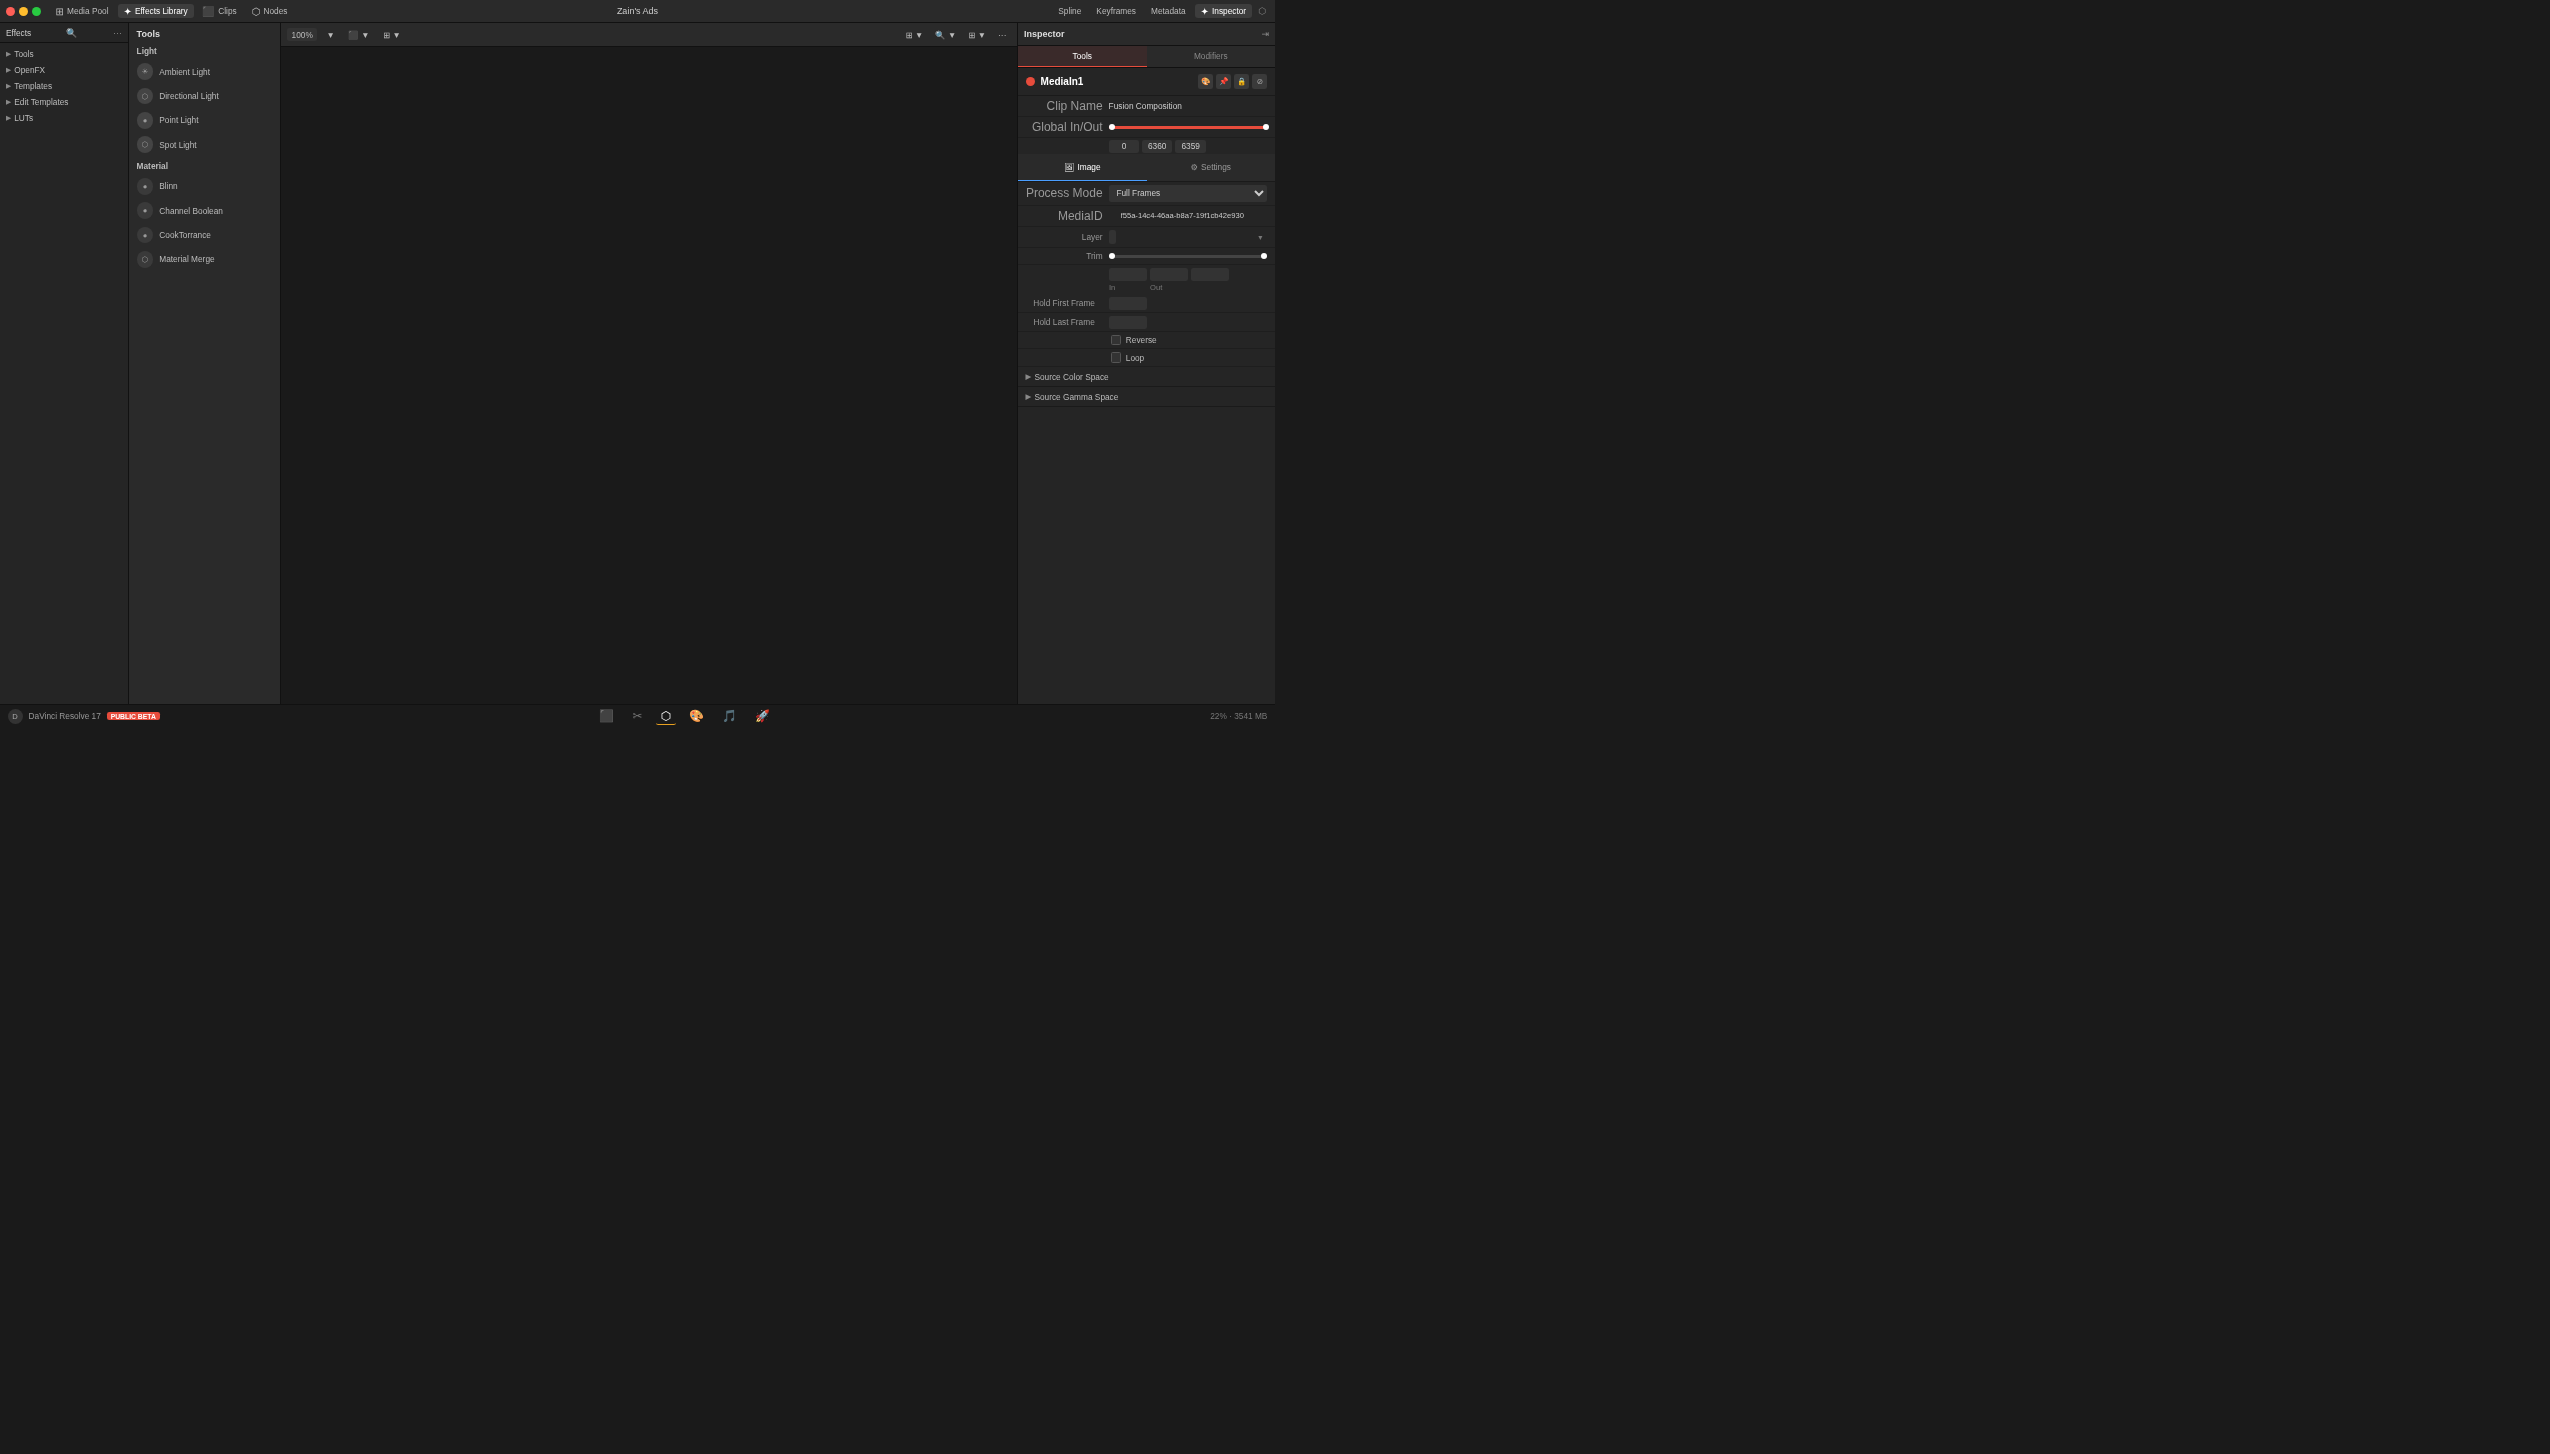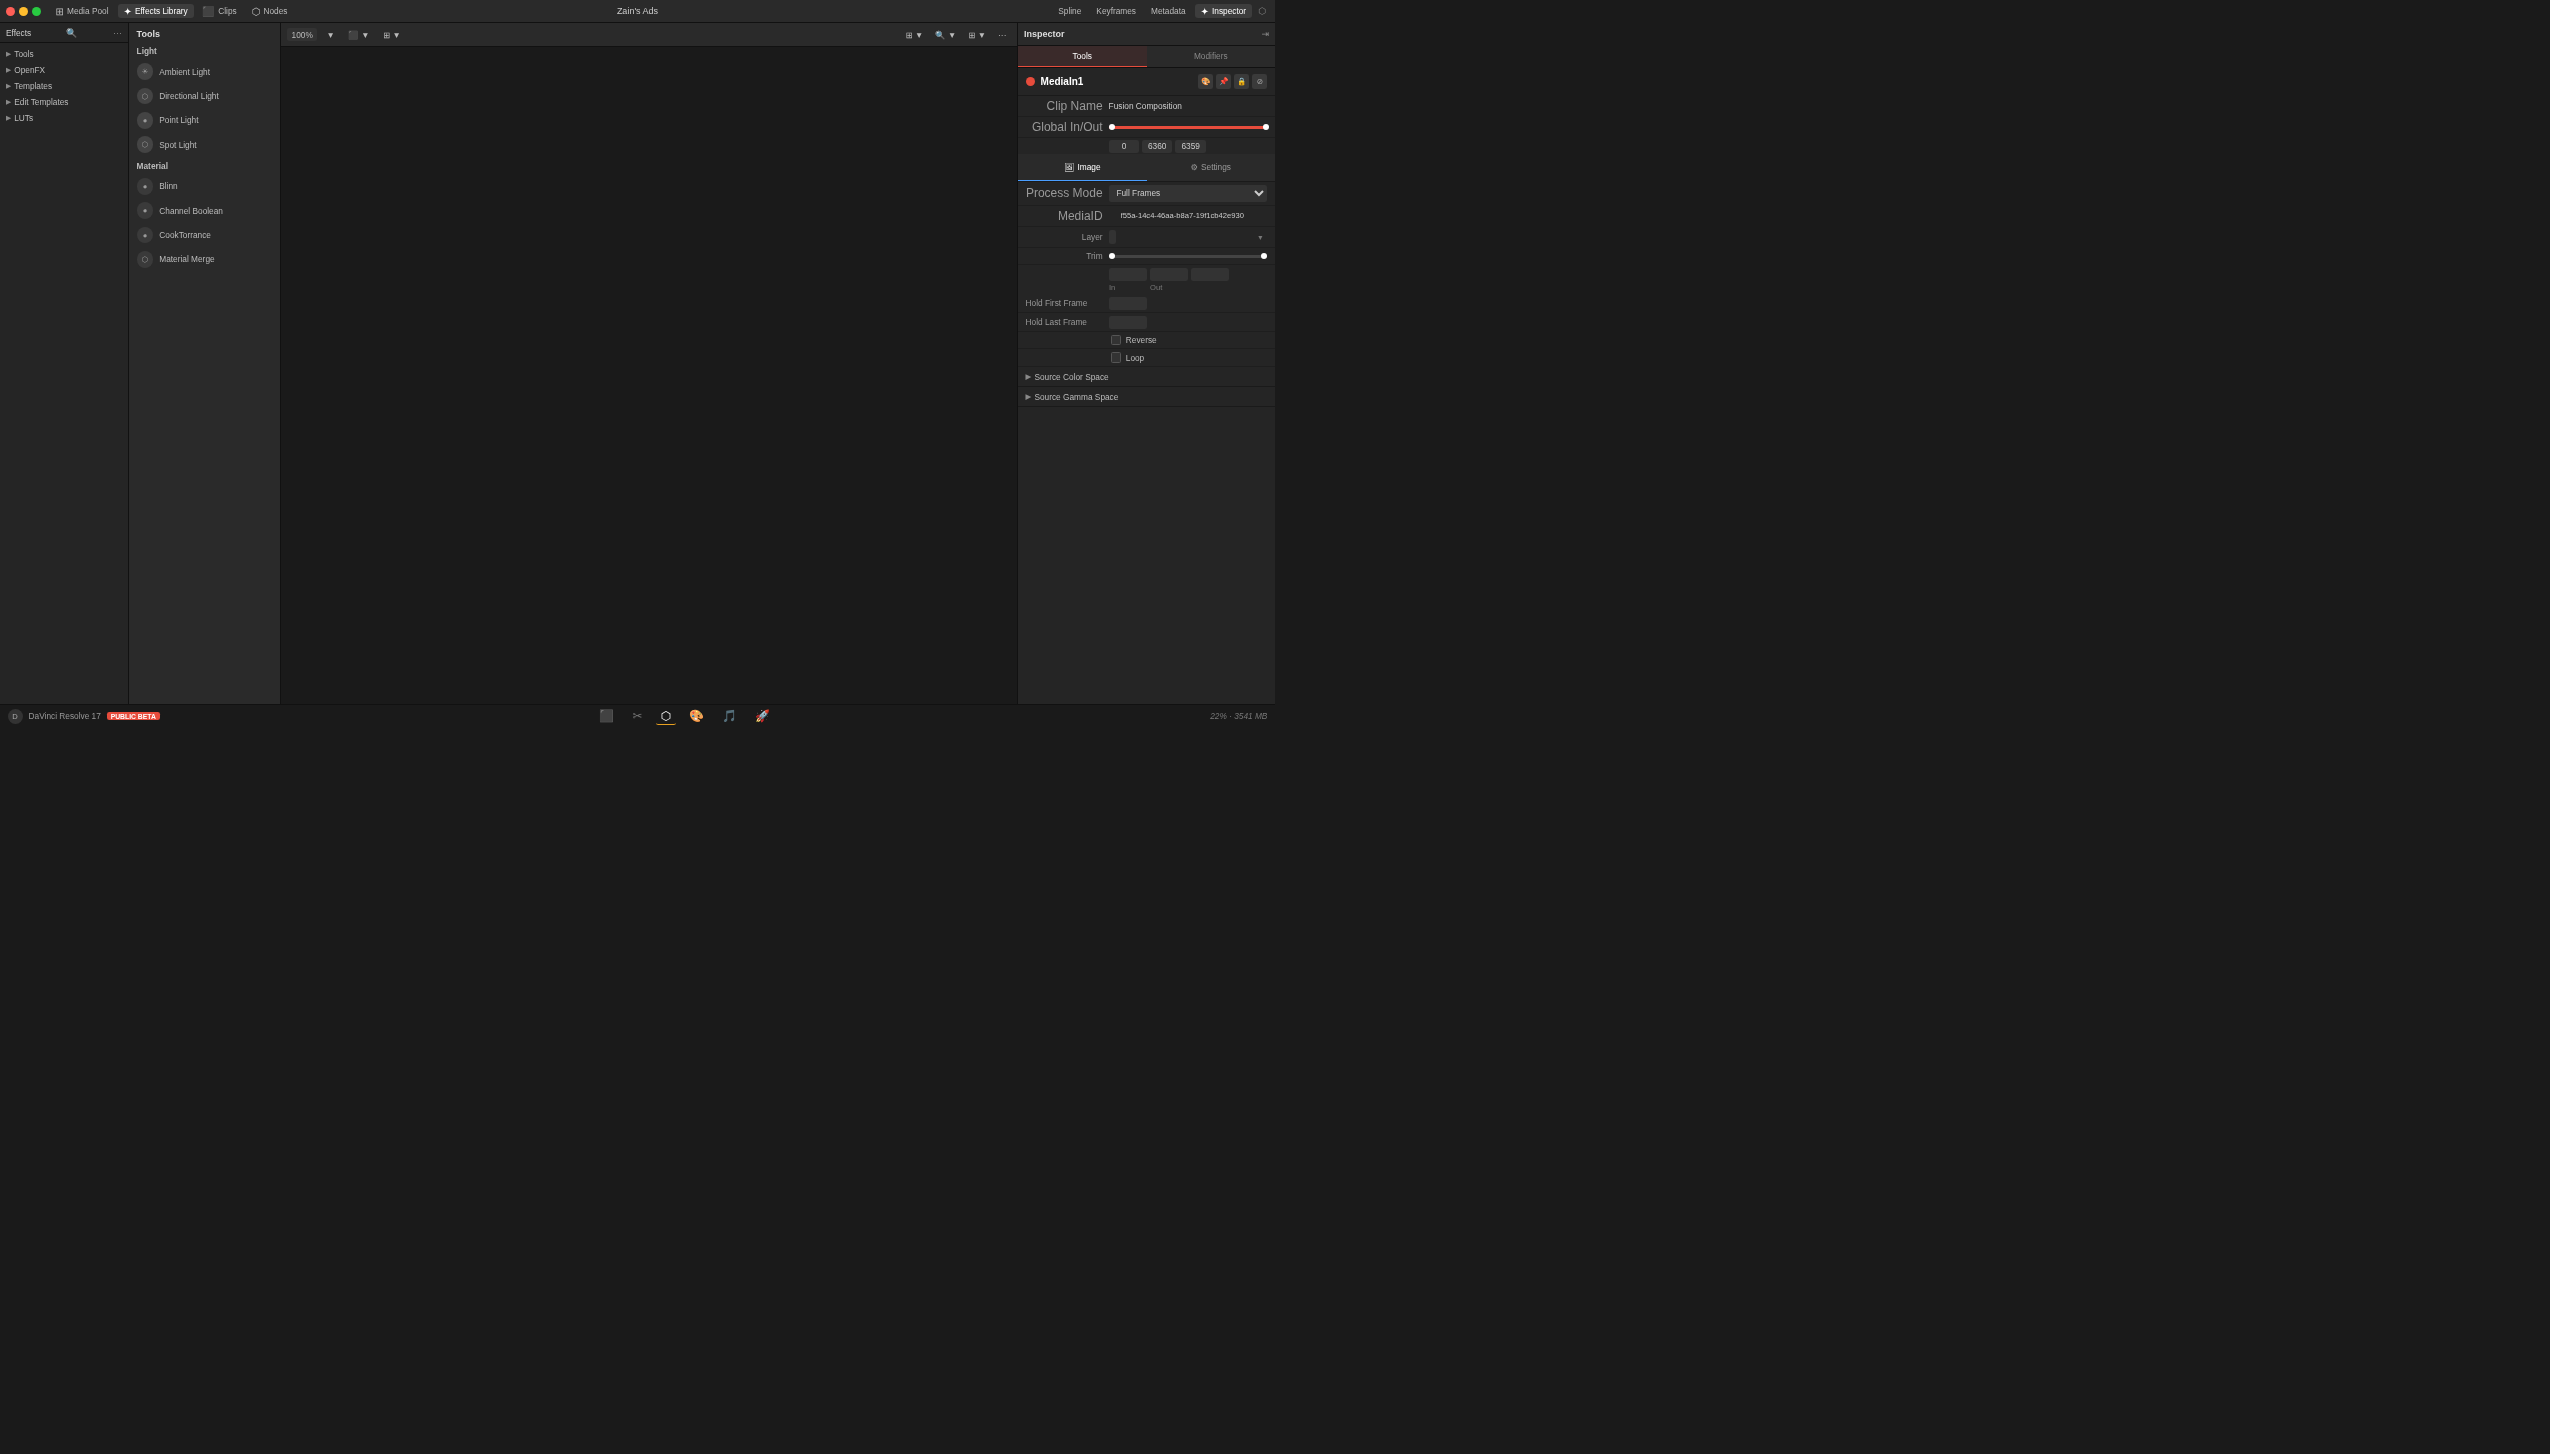--- a/index.html
+++ b/index.html
@@ -391,21 +391,21 @@
     }
     .trim-labels {
       display: flex; gap: 3px; padding: 0 7.6px 3px 91px;
     }
     .trim-label { font-size: 7.6px; color: #777; width: 38px; text-align: left; }
 
     .hold-row {
       display: flex; align-items: center; padding: 2.3px 7.6px;
       border-bottom: 0.8px solid #1e1e1e;
     }
-    .hold-label { width: 83px; font-size: 8.3px; color: #999; text-align: left; padding-right: 6px; flex-shrink: 0; }
+    .hold-label { width: 83px; font-size: 8.3px; color: #999; text-align: center; padding-right: 6px; flex-shrink: 0; }
     .hold-input {
       background: #333; border: none; border-radius: 2.3px;
       color: #ccc; font-size: 8.3px; padding: 1.5px 6px; width: 38px; text-align: center;
     }
 
     .checkbox-row {
       display: flex; align-items: center; padding: 3px 7.6px;
       gap: 4.6px; border-bottom: 0.8px solid #1e1e1e;
     }
     .chk-box {
@@ -442,21 +442,21 @@
       background: #e74c3c; color: #fff;
       font-size: 6.8px; font-weight: 700; padding: 0.8px 3.8px; border-radius: 2.3px;
     }
     .bottom-center {
       flex: 1; display: flex; justify-content: center; gap: 9px; align-items: center;
     }
     .bottom-icon-btn {
       color: #777; font-size: 12px; cursor: pointer;
       padding: 1.5px 4.6px; border-radius: 2.3px;
     }
-    .bottom-right { margin-left: auto; font-size: 8.3px; color: #777; font-style: italic; }
+    .bottom-right { margin-left: auto; font-size: 8.3px; color: #777; }
 
     
     .trim-slider-row {
       display: flex; align-items: center; padding: 3px 7.6px;
       border-bottom: 0.8px solid #1e1e1e;
     }
     .trim-slider-label { width: 83px; font-size: 8.3px; color: #999; text-align: right; padding-right: 6px; flex-shrink: 0; }
     .trim-slider-track {
       flex: 1; height: 3px; background: #444; border-radius: 1.5px; position: relative;
     }

